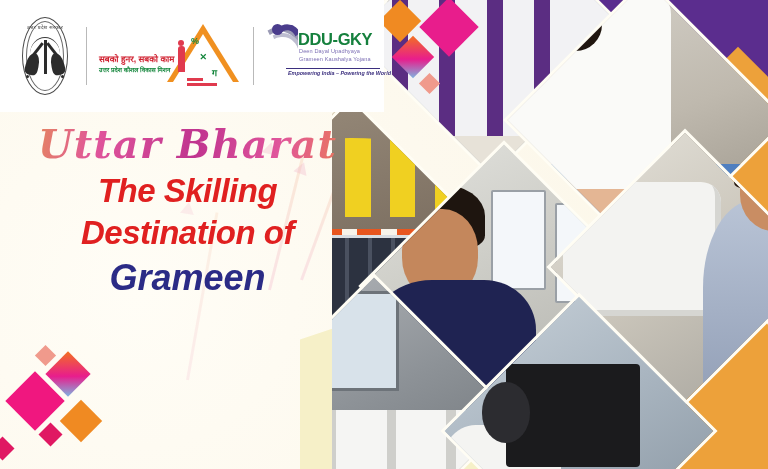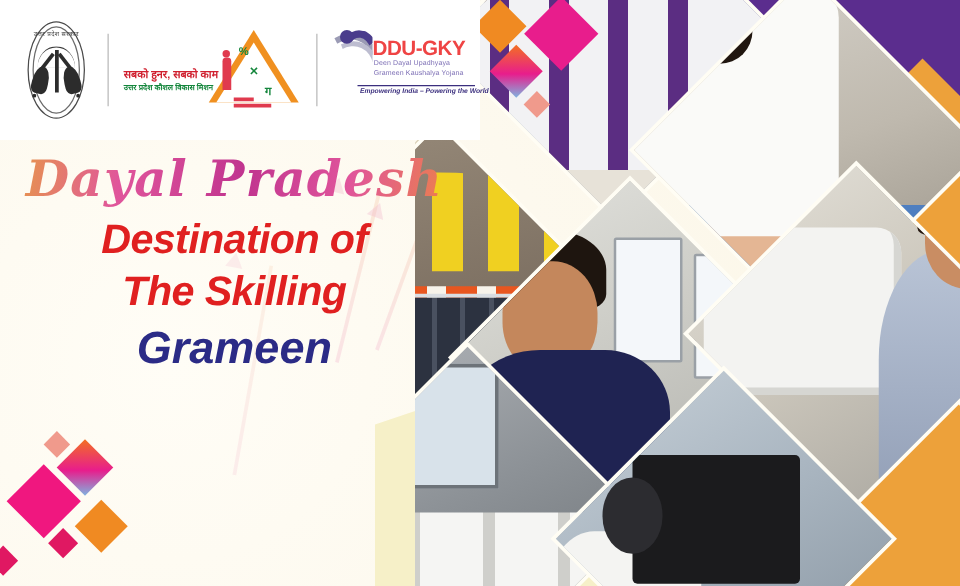--- a/index.html
+++ b/index.html
@@ -69,21 +69,21 @@
   .upsdm .steps2{position:absolute;right:40px;bottom:13px;width:16px;height:3px;background:#e03a4e;}
 
   
   .ddu{position:relative;width:118px;height:72px;flex:0 0 auto;}
   .ddu .swoosh{position:absolute;left:0;top:4px;width:34px;height:62px;overflow:hidden;}
   .ddu .swoosh i{position:absolute;border-radius:50%;}
   .ddu .sw1{left:-14px;top:2px;width:44px;height:58px;border:5px solid #9b9bb5;border-color:#9b9bb5 transparent transparent transparent;transform:rotate(18deg);}
   .ddu .sw2{left:-10px;top:8px;width:40px;height:54px;border:4px solid #bdbdd0;border-color:#bdbdd0 transparent transparent transparent;transform:rotate(24deg);}
   .ddu .sw3{left:2px;top:0px;width:26px;height:48px;border:6px solid #4a3c8c;border-color:#4a3c8c transparent transparent transparent;transform:rotate(8deg);}
   .ddu .head{position:absolute;left:8px;top:4px;width:11px;height:11px;border-radius:50%;background:#4a3c8c;}
-  .ddu .title{position:absolute;left:34px;top:10px;font-size:16.5px;font-weight:bold;color:#ef4444;letter-spacing:-.4px;}
+  .ddu .title{position:absolute;left:34px;top:10px;font-size:16.5px;font-weight:bold;color:#15803d;letter-spacing:-.4px;}
   .ddu .sub{position:absolute;left:35px;font-size:5.6px;color:#7d6fb5;letter-spacing:.1px;white-space:nowrap;}
   .ddu .sub.a{top:28px;} .ddu .sub.b{top:36px;}
   .ddu .tagbar{position:absolute;left:22px;top:48px;width:94px;height:11px;
     border-top:1px solid #3b2f7e;}
   .ddu .tagline{position:absolute;left:24px;top:50px;font-size:5.4px;font-style:italic;
     font-weight:bold;color:#3b2f7e;white-space:nowrap;}
 
   
   .headline{position:absolute;left:0;top:118px;width:375px;z-index:6;text-align:center;}
   .h-up{
@@ -355,23 +355,23 @@
         <div class="title">DDU-GKY</div>
         <div class="sub a">Deen Dayal Upadhyaya</div>
         <div class="sub b">Grameen Kaushalya Yojana</div>
         <div class="tagbar"></div>
         <div class="tagline">Empowering India – Powering the World</div>
       </div>
     </div>
   </div>
 
   <div class="headline">
-    <div class="h-up">Dayal Pradesh</div>
+    <div class="h-up">Uttar Bharat</div>
+    <div class="h-red">The Skilling</div>
     <div class="h-red">Destination of</div>
-    <div class="h-red">The Skilling</div>
     <div class="h-blue">Grameen</div>
   </div>
 
   <div class="dia" style="left:385px;top:6px;width:30px;height:30px;background:#f08a22;"></div>
   <div class="dia" style="left:428px;top:6px;width:42px;height:42px;background:#e81d8c;"></div>
   <div class="dia" style="left:398px;top:42px;width:30px;height:30px;
               background:linear-gradient(135deg,#f37021,#e81d8c 55%,#7fb3e0);"></div>
   <div class="dia" style="left:422px;top:76px;width:15px;height:15px;background:#f09a8c;"></div>
 
   <div class="dia" style="left:38px;top:348px;width:15px;height:15px;background:#f09a8c;"></div>

